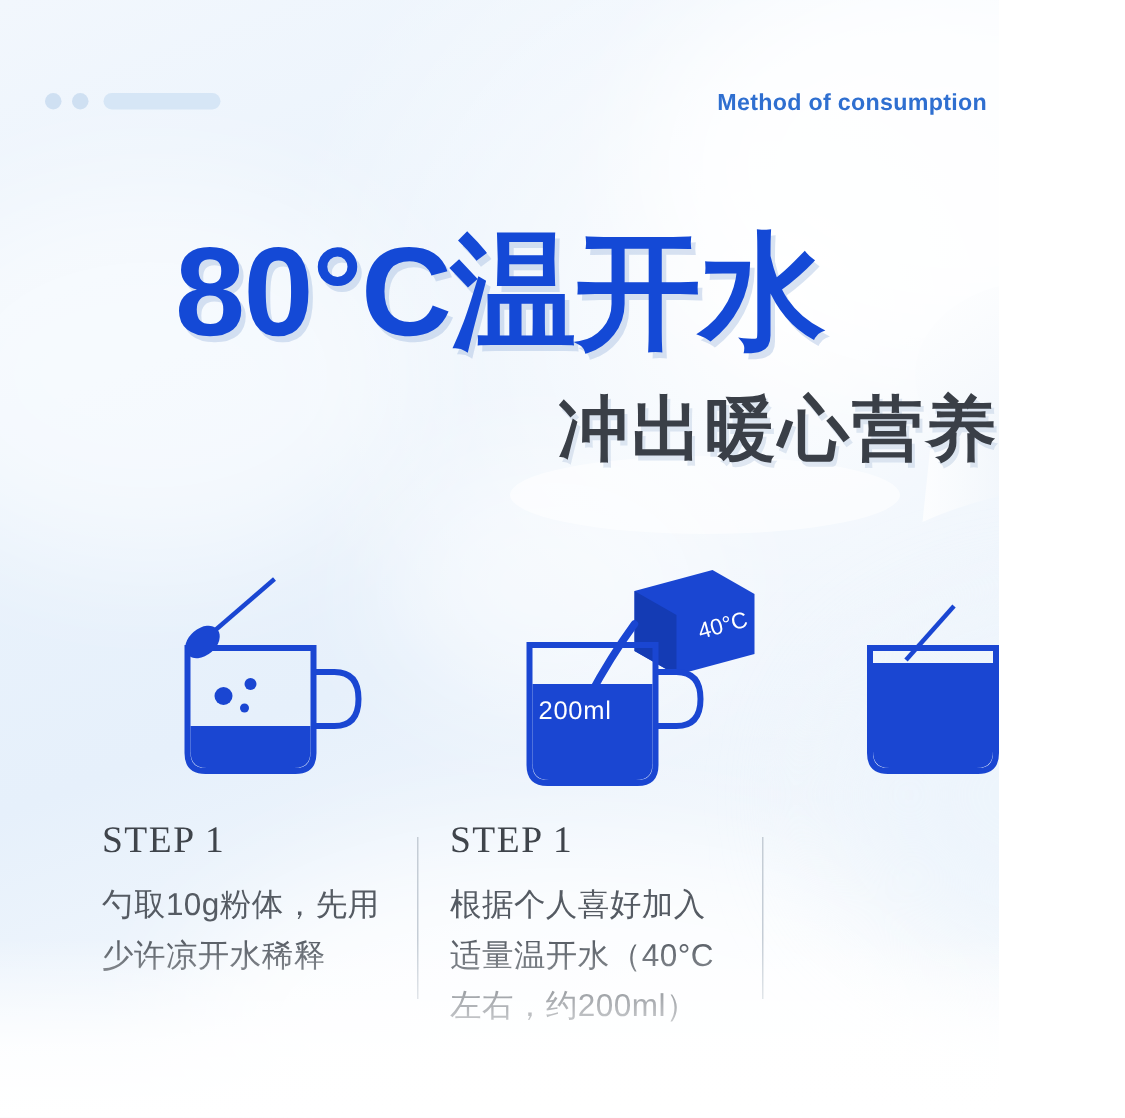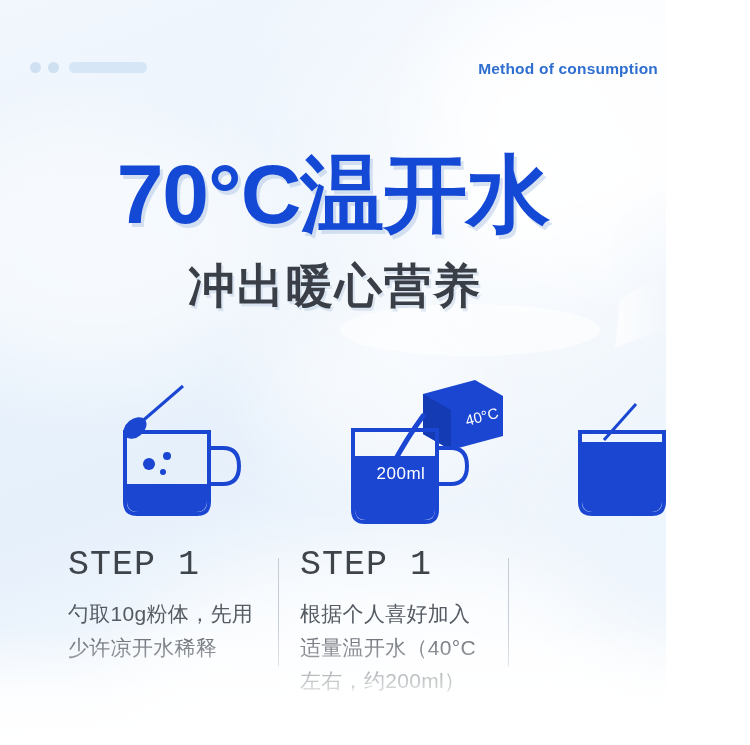--- a/index.html
+++ b/index.html
@@ -41,21 +41,21 @@
     text-align:center;
     font-size:84px;line-height:1;
     font-weight:bold;
     color:#1449d6;
     letter-spacing:-1px;
     text-shadow:3px 4px 0 rgba(140,170,215,0.33);
     font-family:"Liberation Sans","DejaVu Sans",sans-serif;
   }
   .subhead{
     position:absolute;left:4px;right:0;top:262px;
-    text-align:center;
+    text-align:right;
     font-size:47px;line-height:1;
     font-weight:bold;
     color:#3a3f47;
     letter-spacing:2px;
     text-shadow:2px 3px 0 rgba(150,175,210,0.28);
   }
 
   
   .illus{position:absolute;left:0;top:330px;width:750px;height:215px;}
   .cup{position:absolute;}
@@ -63,23 +63,23 @@
   .cup.c2{left:335px;top:30px;}
   .cup.c3{left:560px;top:50px;}
 
   
   .steps{position:absolute;left:0;top:548px;width:750px;height:150px;}
   .step{position:absolute;top:0;width:205px;}
   .step.s1{left:68px;}
   .step.s2{left:300px;}
   .step.s3{left:528px;}
   .step-title{
-    font-size:35px;color:#3f444b;font-weight:normal;letter-spacing:1px;
+    font-size:25px;color:#3f444b;font-weight:normal;letter-spacing:1px;
     margin:0 0 14px 0;line-height:1;
-    font-family:Liberation Mono, monospace;
+    font-family:Liberation Serif, serif;
   }
   .step-desc{
     font-size:21px;color:#555b63;line-height:1.6;letter-spacing:.3px;
     white-space:pre-line;
   }
   .divider{
     position:absolute;top:10px;width:1px;height:108px;background:#c5cdd6;
   }
   .divider.d1{left:278px;}
   .divider.d2{left:508px;}
@@ -118,21 +118,21 @@
     <ellipse cx="470" cy="330" rx="130" ry="26" fill="#ffffff" opacity="0.55"></ellipse>
   </svg>
 
   <div class="win-dots">
     <span class="dot"></span>
     <span class="dot"></span>
     <span class="pill"></span>
   </div>
   <div class="header-label">Method of consumption</div>
 
-  <div class="headline">70°C温开水</div>
+  <div class="headline">80°C温开水</div>
   <div class="subhead">冲出暖心营养</div>
 
   <div class="illus">
 
     <div class="cup c1">
       <svg width="150" height="150" viewBox="0 0 150 150">
         <g fill="none" stroke="#1a46d2" stroke-width="4">
 
           <path d="M20 52 L20 122 Q20 134 32 134 L92 134 Q104 134 104 122 L104 52 Z"></path>
 
@@ -160,21 +160,21 @@
         </g>
 
         <path d="M88 56 Q72 78 58 104" stroke="#1a46d2" stroke-width="5" fill="none" stroke-linecap="round"></path>
 
         <g fill="none" stroke="#1a46d2" stroke-width="4">
           <path d="M18 70 L18 150 Q18 162 30 162 L90 162 Q102 162 102 150 L102 70 Z"></path>
           <path d="M102 88 L116 88 Q132 88 132 106 Q132 124 116 124 L102 124"></path>
         </g>
         <path d="M20 96 L100 96 L100 149 Q100 160 89 160 L31 160 Q20 160 20 149 Z" fill="#1a46d2"></path>
       </svg>
-      <div style="position:absolute;left:24px;top:104px;width:84px;text-align:center;color:#ffffff;font-size:17px;letter-spacing:.5px;">200ml</div>
+      <div style="position:absolute;left:24px;top:104px;width:84px;color:#ffffff;font-size:17px;letter-spacing:.5px;">200ml</div>
     </div>
 
     <div class="cup c3">
       <svg width="150" height="150" viewBox="0 0 150 150">
         <g fill="none" stroke="#1a46d2" stroke-width="4">
           <path d="M20 52 L20 122 Q20 134 32 134 L92 134 Q104 134 104 122 L104 52 Z"></path>
           <path d="M104 68 L118 68 Q134 68 134 86 Q134 104 118 104 L104 104"></path>
         </g>
         <path d="M22 62 L102 62 L102 121 Q102 132 91 132 L33 132 Q22 132 22 121 Z" fill="#1a46d2"></path>
         <line x1="44" y1="60" x2="76" y2="24" stroke="#1a46d2" stroke-width="3"></line>

